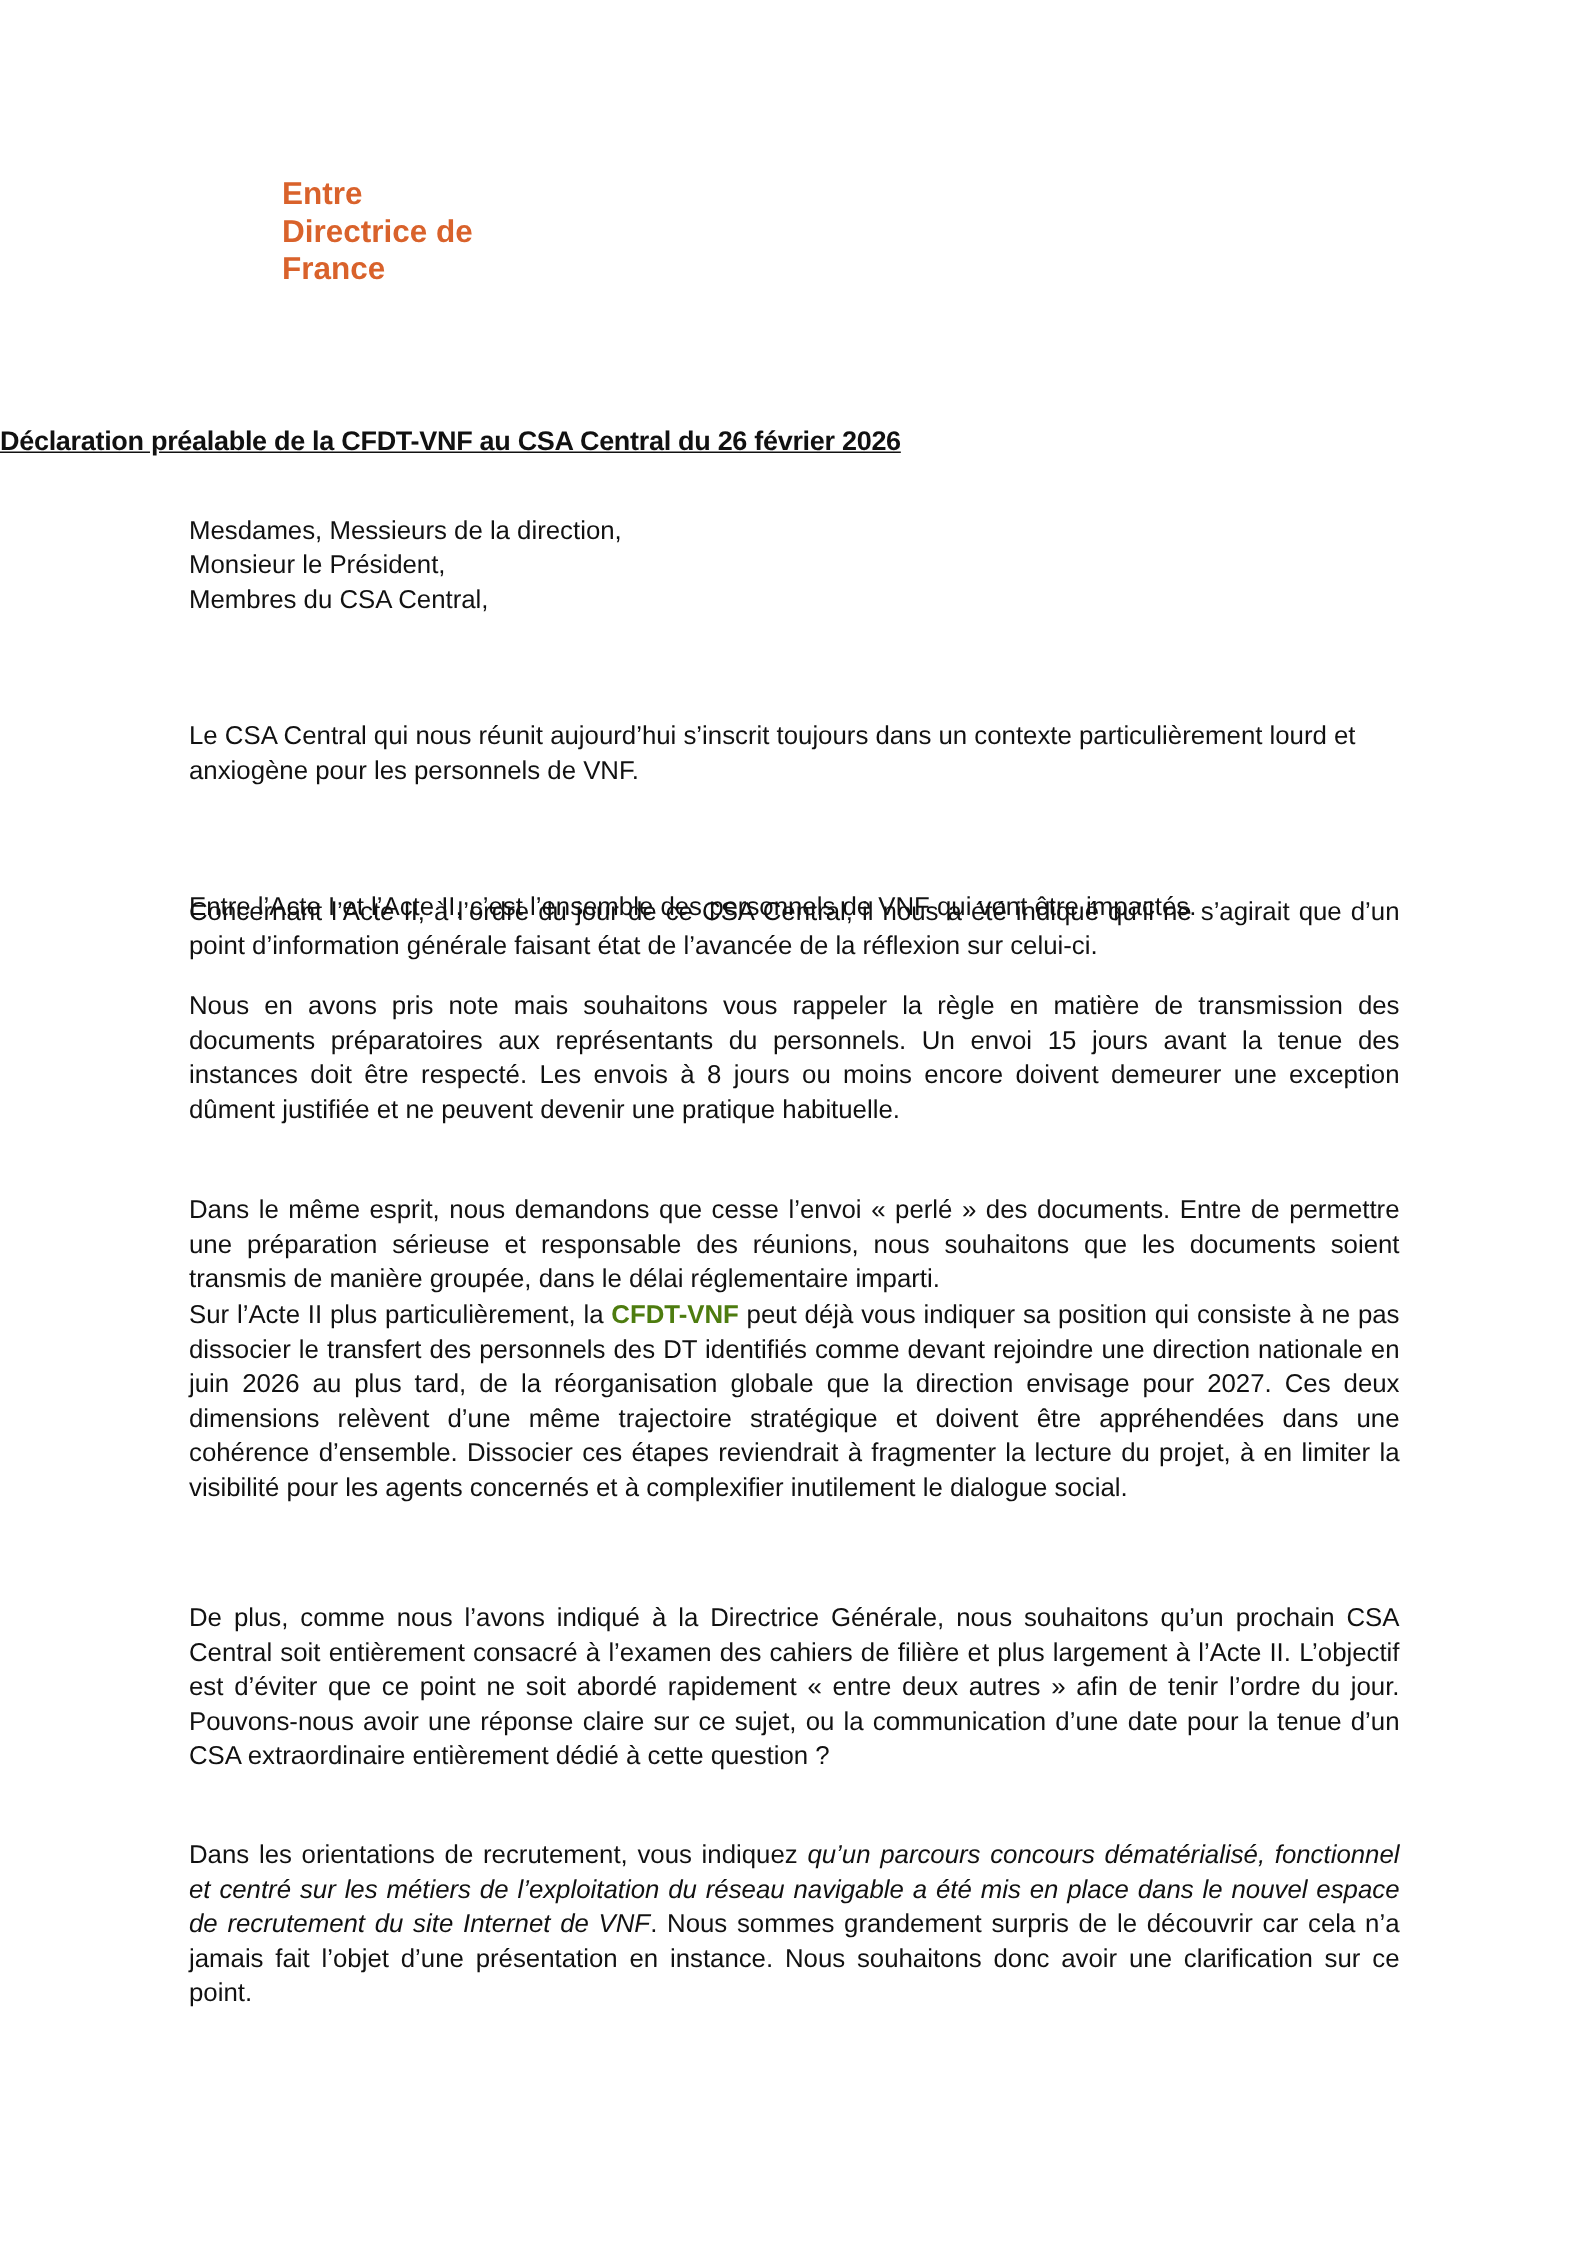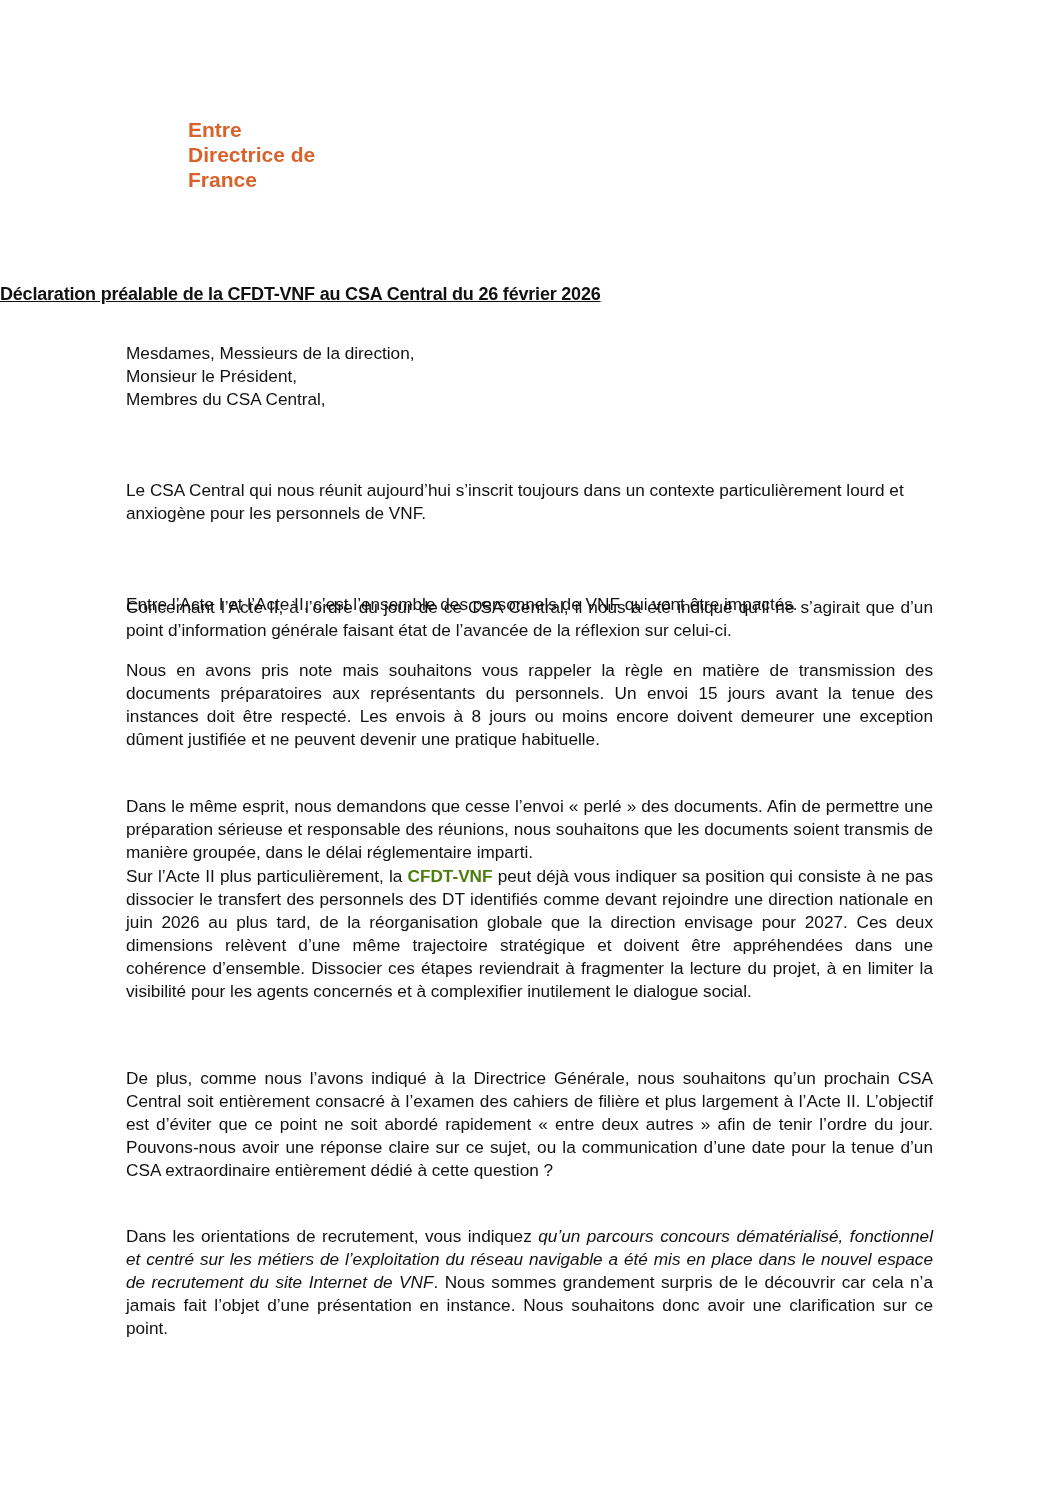--- a/index.html
+++ b/index.html
@@ -115,19 +115,19 @@
 </div>
 
 <p class="para" style="top:479px;">Le CSA Central qui nous réunit aujourd’hui s’inscrit toujours dans un contexte particulièrement lourd et anxiogène pour les personnels de VNF.</p>
 
 <p class="para" style="top:549px;margin-top:44px;">Entre l’Acte I et l’Acte II, c’est l’ensemble des personnels de VNF qui vont être impactés.</p>
 
 <p class="para justify" style="top:596px;">Concernant l’Acte II, à l’ordre du jour de ce CSA Central, il nous a été indiqué qu’il ne s’agirait que d’un point d’information générale faisant état de l’avancée de la réflexion sur celui-ci.</p>
 
 <p class="para justify" style="top:659px;">Nous en avons pris note mais souhaitons vous rappeler la règle en matière de transmission des documents préparatoires aux représentants du personnels. Un envoi 15 jours avant la tenue des instances doit être respecté. Les envois à 8 jours ou moins encore doivent demeurer une exception dûment justifiée et ne peuvent devenir une pratique habituelle.</p>
 
-<p class="para justify" style="top:795px;">Dans le même esprit, nous demandons que cesse l’envoi « perlé » des documents. Afin de permettre une préparation sérieuse et responsable des réunions, nous souhaitons que les documents soient transmis de manière groupée, dans le délai réglementaire imparti.</p>
+<p class="para justify" style="top:795px;">Dans le même esprit, nous demandons que cesse l’envoi « perlé » des documents. Entre de permettre une préparation sérieuse et responsable des réunions, nous souhaitons que les documents soient transmis de manière groupée, dans le délai réglementaire imparti.</p>
 
 <p class="para justify" style="top:865px;"><span>Sur l’Acte II plus particulièrement, la </span><span class="highlight">CFDT-VNF</span><span> peut déjà vous indiquer sa position qui consiste à ne pas dissocier le transfert des personnels des DT identifiés comme devant rejoindre une direction nationale en juin 2026 au plus tard, de la réorganisation globale que la direction envisage pour 2027. Ces deux dimensions relèvent d’une même trajectoire stratégique et doivent être appréhendées dans une cohérence d’ensemble. Dissocier ces étapes reviendrait à fragmenter la lecture du projet, à en limiter la visibilité pour les agents concernés et à complexifier inutilement le dialogue social.</span></p>
 
 <p class="para justify" style="top:1067px;">De plus, comme nous l’avons indiqué à la Directrice Générale, nous souhaitons qu’un prochain CSA Central soit entièrement consacré à l’examen des cahiers de filière et plus largement à l’Acte II. L’objectif est d’éviter que ce point ne soit abordé rapidement « entre deux autres » afin de tenir l’ordre du jour. Pouvons-nous avoir une réponse claire sur ce sujet, ou la communication d’une date pour la tenue d’un CSA extraordinaire entièrement dédié à cette question ?</p>
 
 <p class="para justify" style="top:1225px;"><span>Dans les orientations de recrutement, vous indiquez </span><em>qu’un parcours concours dématérialisé, fonctionnel et centré sur les métiers de l’exploitation du réseau navigable a été mis en place dans le nouvel espace de recrutement du site Internet de VNF</em><span>. Nous sommes grandement surpris de le découvrir car cela n’a jamais fait l’objet d’une présentation en instance. Nous souhaitons donc avoir une clarification sur ce point.</span></p>
 
 </body></html>

